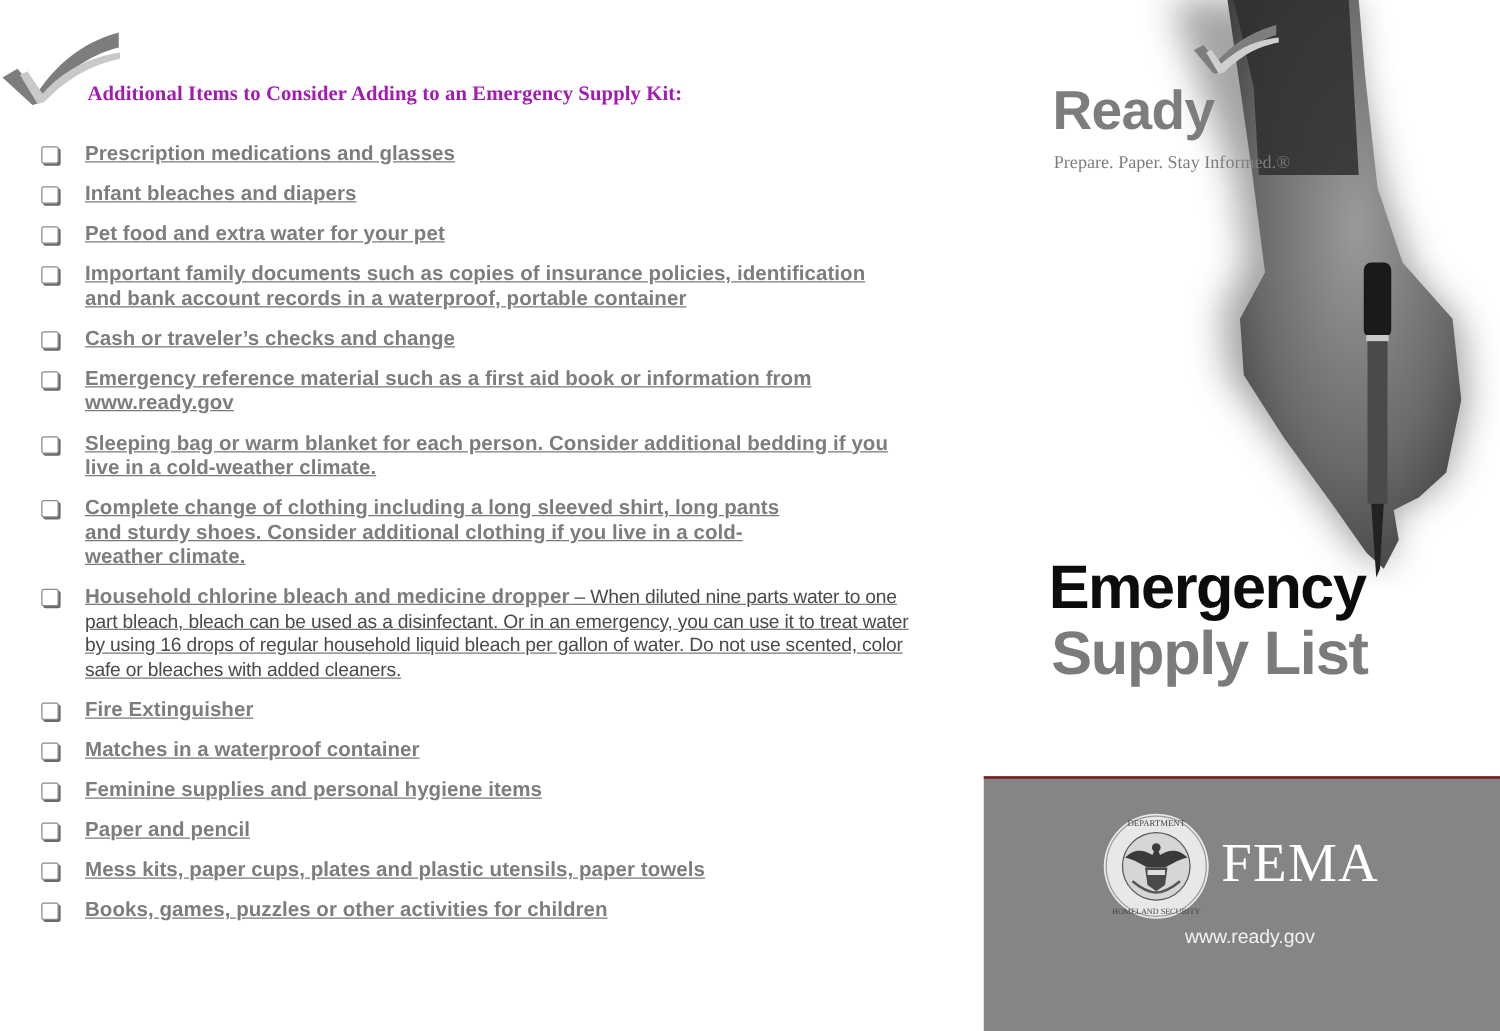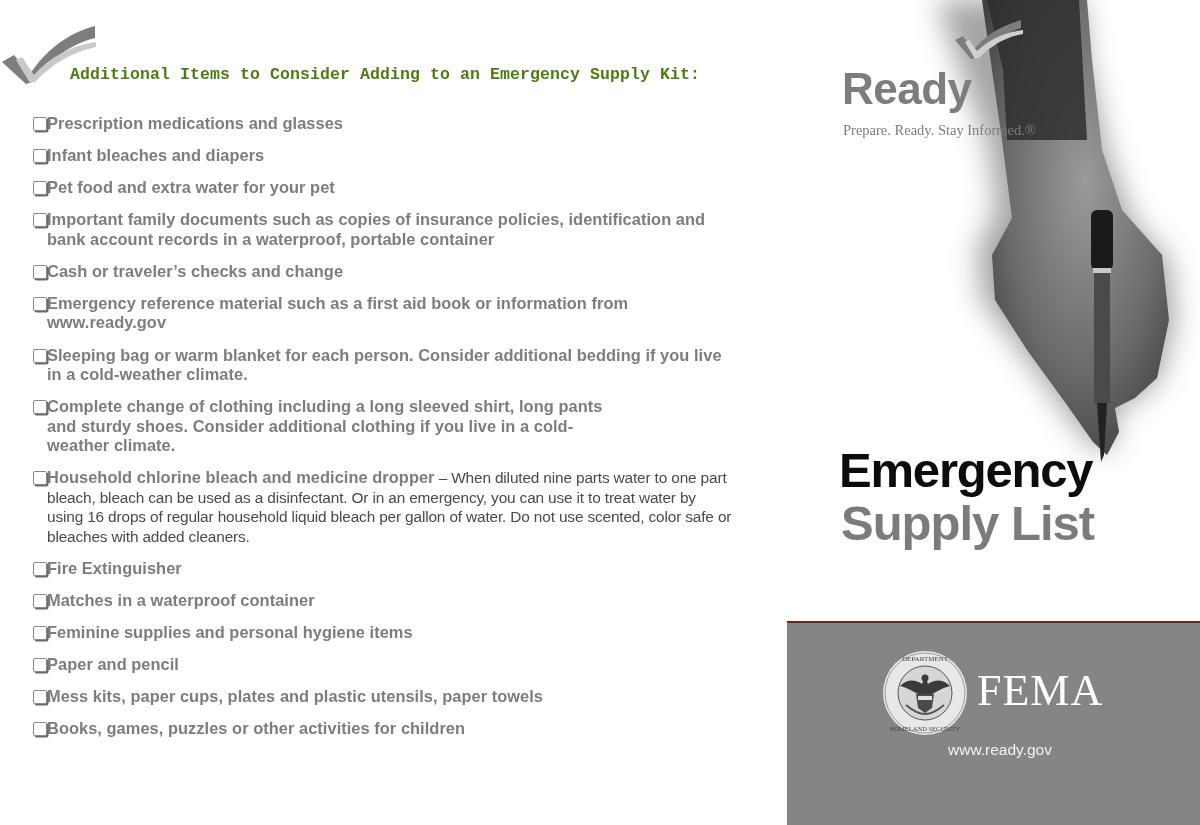--- a/index.html
+++ b/index.html
@@ -4,25 +4,25 @@
   <style>
     * { margin: 0; padding: 0; box-sizing: border-box; }
     html, body { width: 1200px; height: 825px; background: #ffffff; overflow: hidden; }
     body { position: relative; font-family: "Liberation Sans", sans-serif; color: #7a7a7a; }
 
     
     .left-panel { position: absolute; left: 0; top: 0; width: 780px; height: 825px; }
     .check-logo { position: absolute; left: 0; top: 22px; width: 100px; height: 62px; }
     .kit-title {
       position: absolute; left: 70px; top: 65px;
-      font-family: Liberation Mono, monospace; font-weight: bold;
-      font-size: 16.5px; color: #4d7c0f; letter-spacing: 0.1px;
+      font-family: Liberation Serif, serif; font-weight: bold;
+      font-size: 16.5px; color: #a21caf; letter-spacing: 0.1px;
     }
     .item-list { position: absolute; left: 33px; top: 114px; width: 720px; list-style: none; }
-    .item { position: relative; padding-left: 14px; margin-bottom: 12.6px; line-height: 19.5px; }
+    .item { position: relative; padding-left: 35px; margin-bottom: 12.6px; line-height: 19.5px; text-decoration: underline; }
     .item .box {
       position: absolute; left: 0; top: 3px; width: 14px; height: 14px;
       border: 1.6px solid #8a8a8a; border-radius: 2px;
       box-shadow: 1.5px 1.5px 0 #6a6a6a; background: #fff;
     }
     .item .label { font-weight: bold; font-size: 16.4px; color: #7d7d7d; letter-spacing: 0.05px; }
     .item .desc { font-weight: normal; font-size: 15.4px; color: #4a4a4a; letter-spacing: -0.15px; }
 
     
     .right-panel { position: absolute; left: 787px; top: 0; width: 413px; height: 634px; }
@@ -117,21 +117,21 @@
     <rect x="186" y="268" width="18" height="5" fill="#c9c9c9"></rect>
     <rect x="187" y="273" width="16" height="130" fill="#4a4a4a"></rect>
     <path d="M190 403 L200 403 L197 455 L194 462 Z" fill="#222"></path>
   </svg>
 
   <svg class="ready-check" viewBox="0 0 70 42">
     <path d="M0 22 L8 18 L18 32 C30 18 45 8 66 2 L66 10 C48 16 34 26 21 40 L16 41 Z" fill="#7d7d7d"></path>
     <path d="M10 24 L14 22 L22 33 C34 22 48 14 68 12 L68 16 C50 19 36 28 24 40 L20 41 Z" fill="#cfcfcf"></path>
   </svg>
   <div class="ready-word">Ready</div>
-  <div class="ready-tagline">Prepare. Ready. Stay Informed.®</div>
+  <div class="ready-tagline">Prepare. Paper. Stay Informed.®</div>
 
   <div class="title-line1">Emergency</div>
   <div class="title-line2">Supply List</div>
 
   <div class="fema-box">
     <svg class="dhs-seal" viewBox="0 0 86 86">
       <circle cx="43" cy="43" r="42" fill="#e8e8e8"></circle>
       <circle cx="43" cy="43" r="40" fill="none" stroke="#9a9a9a" stroke-width="1"></circle>
       <circle cx="43" cy="43" r="27" fill="#d6d6d6" stroke="#555" stroke-width="1"></circle>
       <path d="M18 36 C26 28 34 30 40 34 L43 26 L46 34 C52 30 60 28 68 36 C60 38 54 42 50 44 L36 44 C32 42 26 38 18 36 Z" fill="#3a3a3a"></path>

